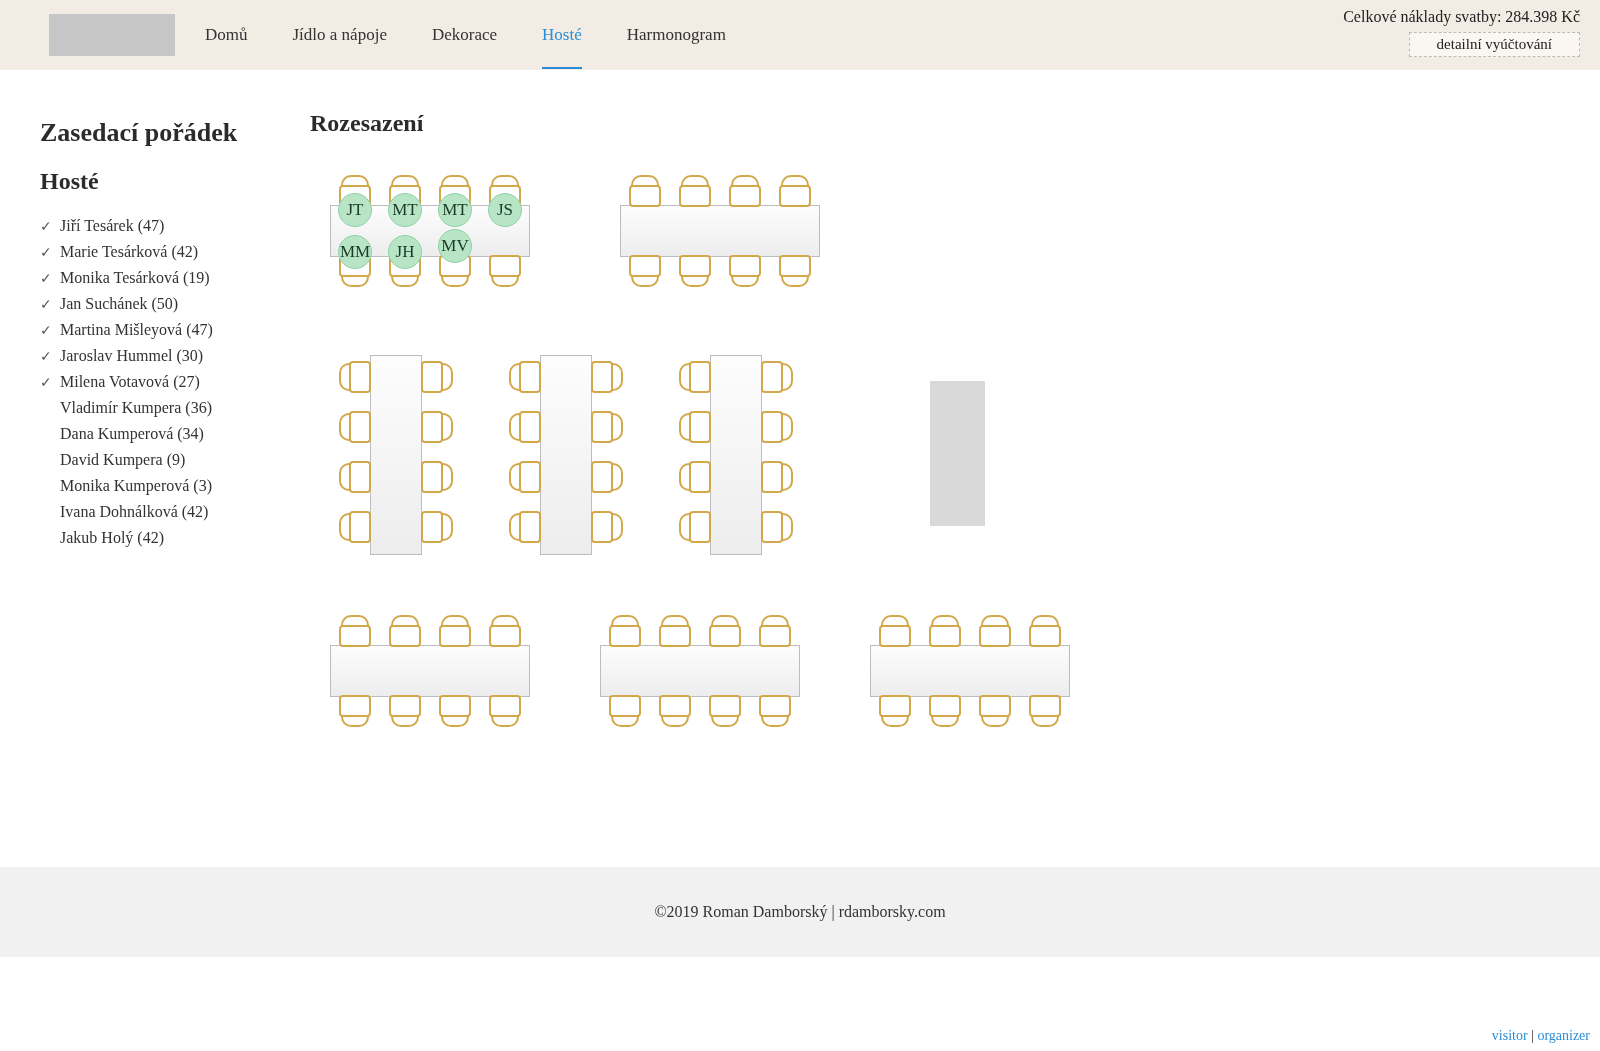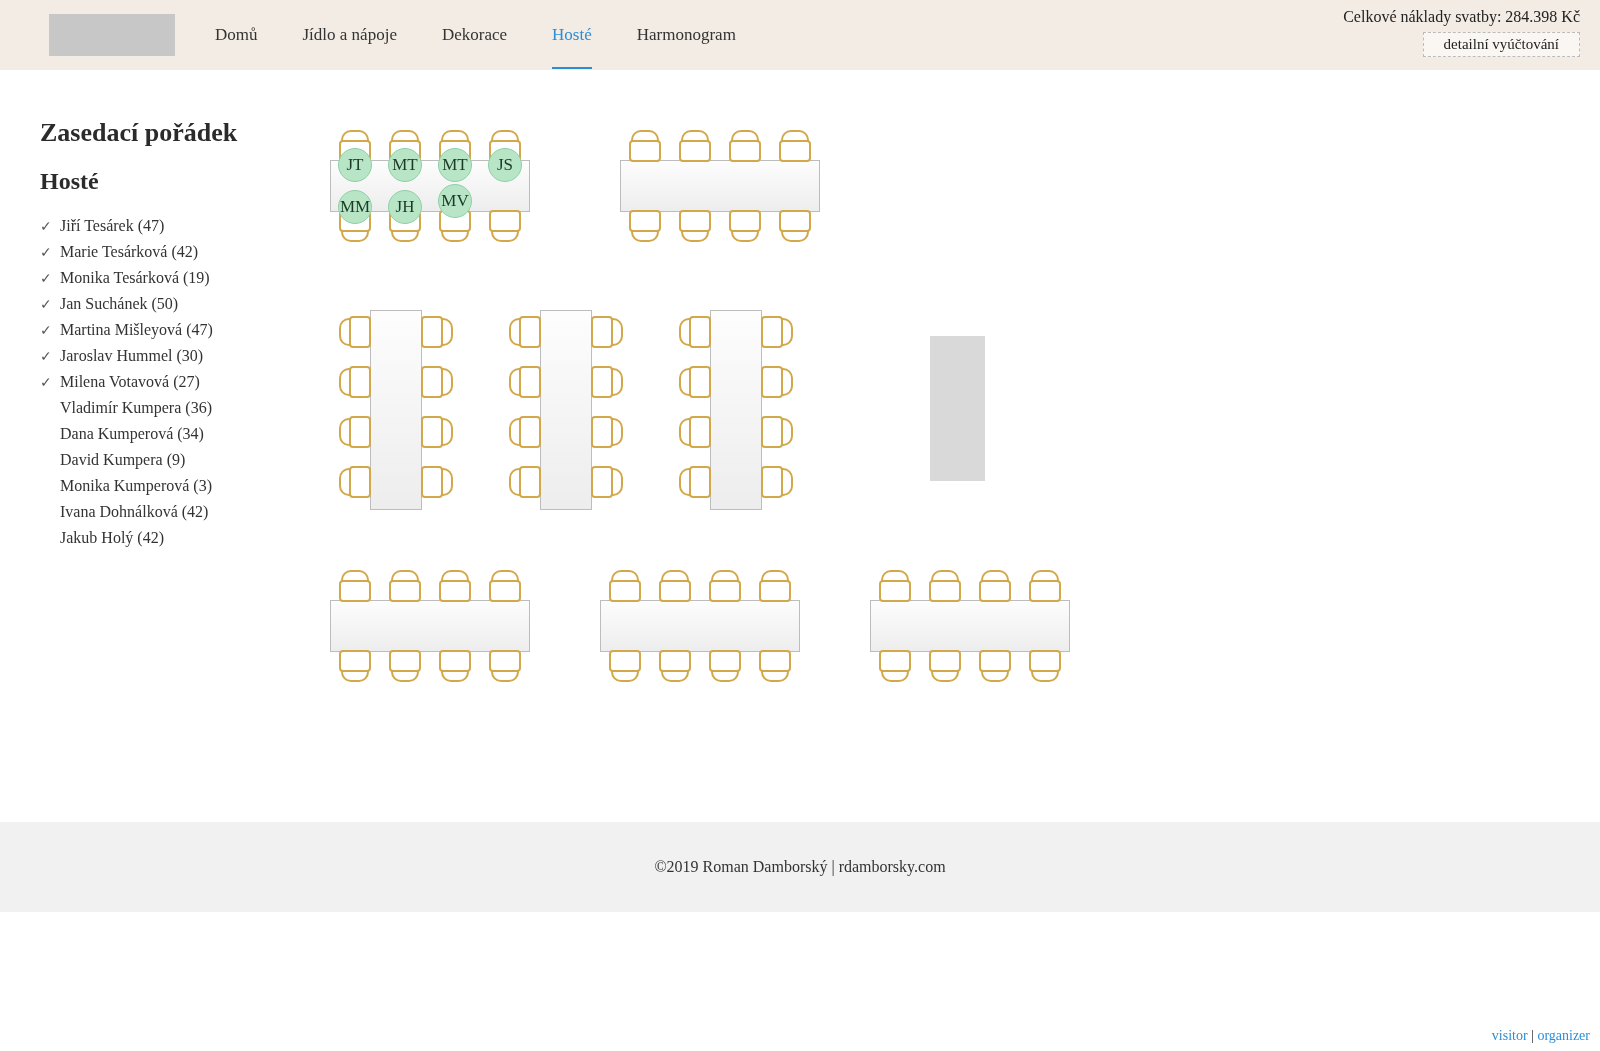--- a/index.html
+++ b/index.html
@@ -31,21 +31,20 @@
     position:relative;
   }
   .logo {
     width:126px; height:42px;
     background:#c7c7c7;
     margin:0 30px 0 24px;
   }
   .nav {
     display:flex;
     gap:45px;
-    margin-left:10px;
   }
   .nav a {
     color:#333;
     text-decoration:none;
     font-size:17px;
     padding: 24px 0 22px;
     cursor:pointer;
   }
   .nav a.active {
     color: var(--link);
@@ -56,21 +55,21 @@
     right:20px;
     top:8px;
     text-align:right;
     font-size:16px;
     color:#222;
   }
   .hdr-right .detail {
     display:inline-block;
     margin-top:6px;
     border:1px dashed #bbb;
-    padding:3px 20px;
+    padding:3px 27px;
     font-size:15px;
     background:#faf7f2;
     cursor:pointer;
     margin-left:40px;
   }
 
   
   .main {
     display:flex;
     padding: 40px 10px 52px 40px;
@@ -223,20 +222,21 @@
         <li><span>Vladimír Kumpera (36)</span></li>
         <li><span>Dana Kumperová (34)</span></li>
         <li><span>David Kumpera (9)</span></li>
         <li><span>Monika Kumperová (3)</span></li>
         <li><span>Ivana Dohnálková (42)</span></li>
         <li><span>Jakub Holý (42)</span></li>
       </ul>
   </aside>
 
   <section class="content">
+    <h2 class="sub">Rozesazení</h2>
     <div class="floor" id="floor">
         <div class="tbl" style="left: 20px; top: 50px; width: 200px; height: 52px;"></div>
         <div class="chair " style="left: 29px; top: 20px;"></div>
         <div class="chair " style="left: 79px; top: 20px;"></div>
         <div class="chair " style="left: 129px; top: 20px;"></div>
         <div class="chair " style="left: 179px; top: 20px;"></div>
         <div class="chair bottom" style="left: 29px; top: 106px;"></div>
         <div class="chair bottom" style="left: 79px; top: 106px;"></div>
         <div class="chair bottom" style="left: 129px; top: 106px;"></div>
         <div class="chair bottom" style="left: 179px; top: 106px;"></div>

